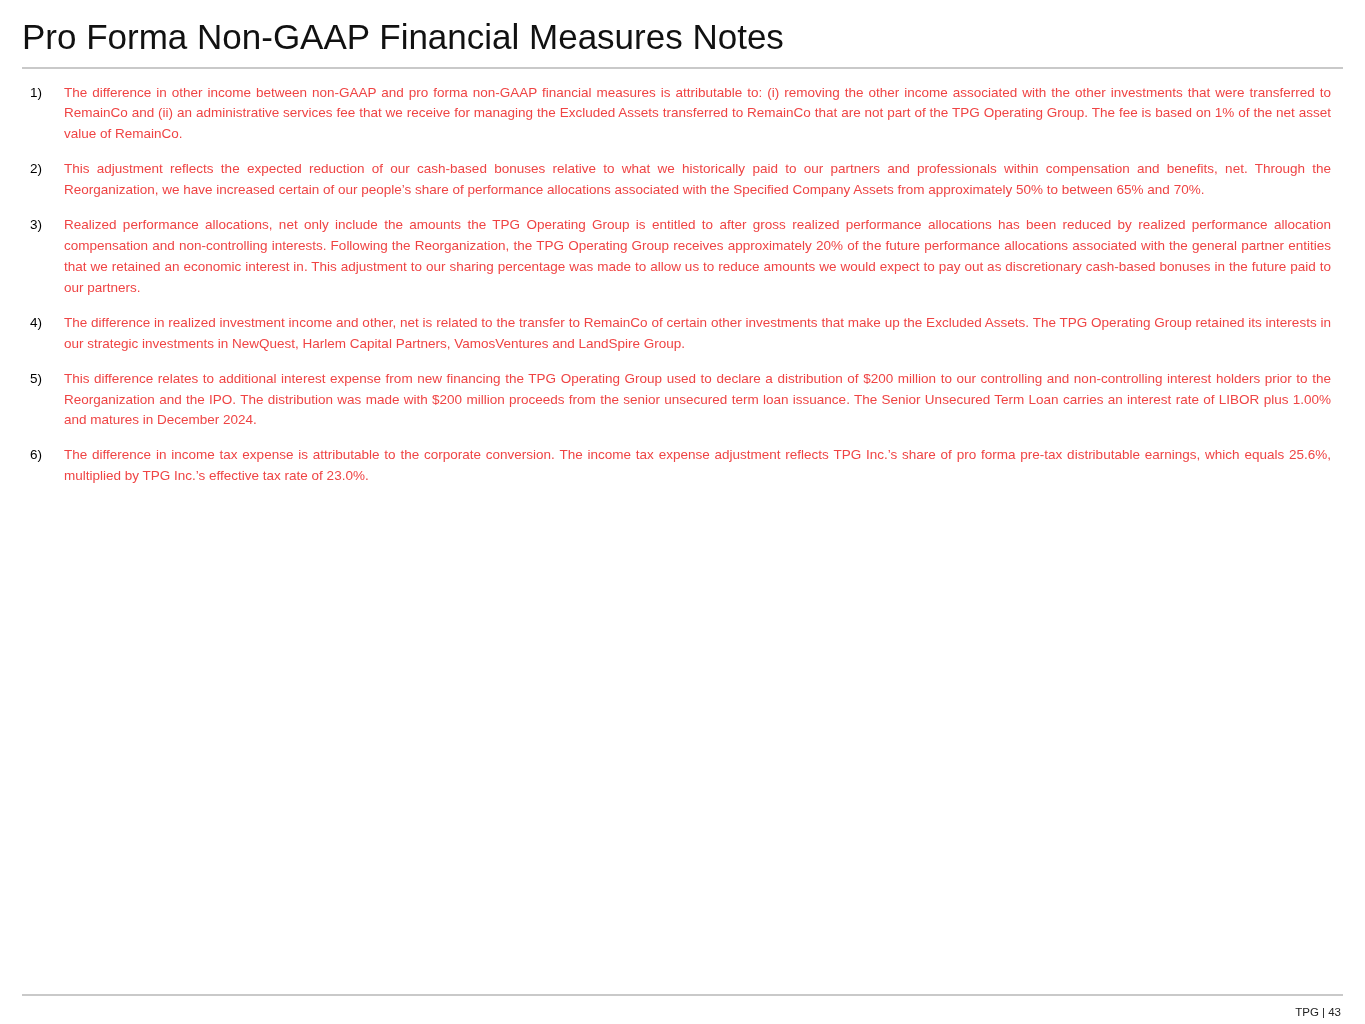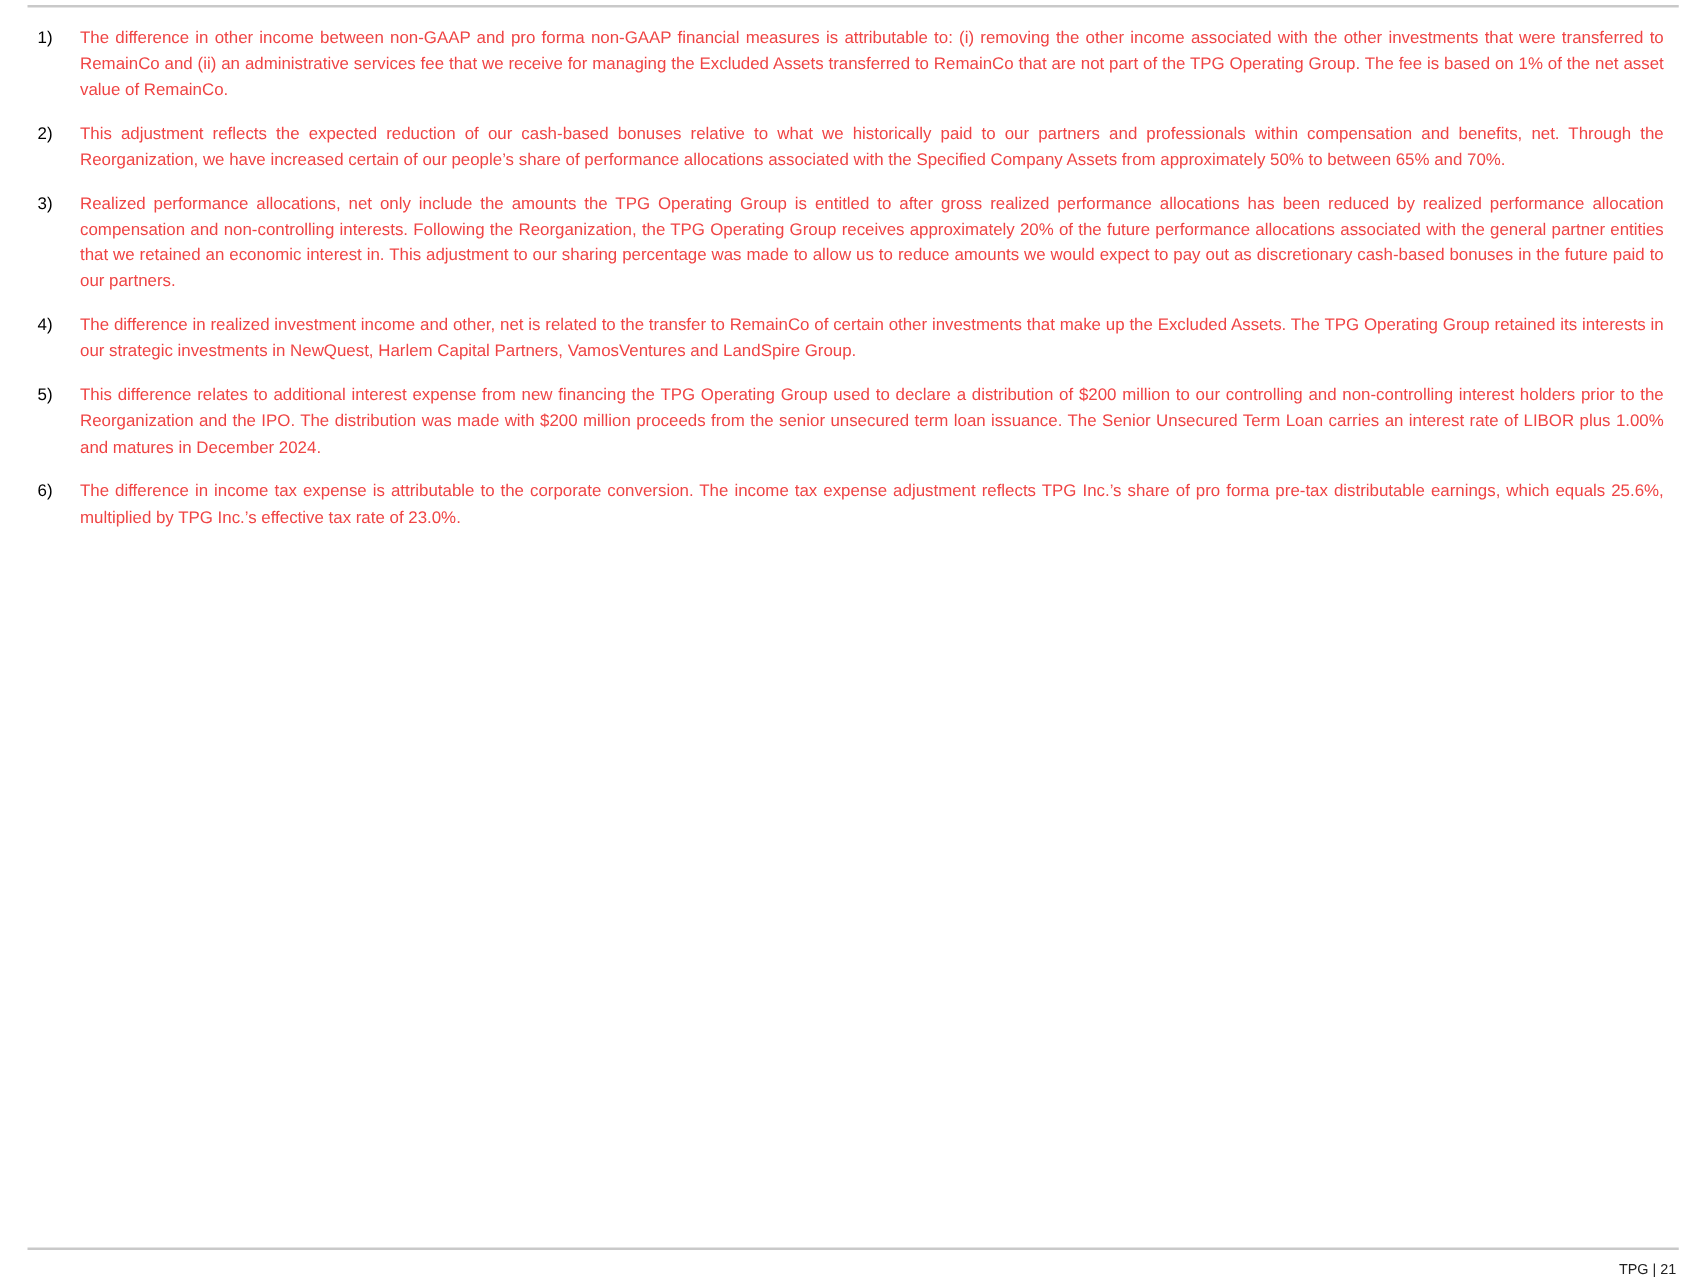--- a/index.html
+++ b/index.html
@@ -72,20 +72,21 @@
     bottom: 6px;
     font-size: 11.5px;
     color: #222;
   }
 </style>
 </head>
 <body>
 
 <div class="slide">
 
+  <div class="title">Pro Forma Non-GAAP Financial Measures Notes</div>
   <div class="title-rule"></div>
 
   <div class="notes">
 
     <div class="note">
       <div class="note-num">1)</div>
       <div class="note-text">The difference in other income between non-GAAP and pro forma non-GAAP financial measures is attributable to: (i) removing the other income associated with the other investments that were transferred to RemainCo and (ii) an administrative services fee that we receive for managing the Excluded Assets transferred to RemainCo that are not part of the TPG Operating Group. The fee is based on 1% of the net asset value of RemainCo.</div>
     </div>
 
     <div class="note">
@@ -109,15 +110,15 @@
     </div>
 
     <div class="note">
       <div class="note-num">6)</div>
       <div class="note-text">The difference in income tax expense is attributable to the corporate conversion. The income tax expense adjustment reflects TPG Inc.’s share of pro forma pre-tax distributable earnings, which equals 25.6%, multiplied by TPG Inc.’s effective tax rate of 23.0%.</div>
     </div>
 
   </div>
 
   <div class="footer-rule"></div>
-  <div class="footer">TPG | 21</div>
+  <div class="footer">TPG | 43</div>
 
 </div>
 
 </body></html>

